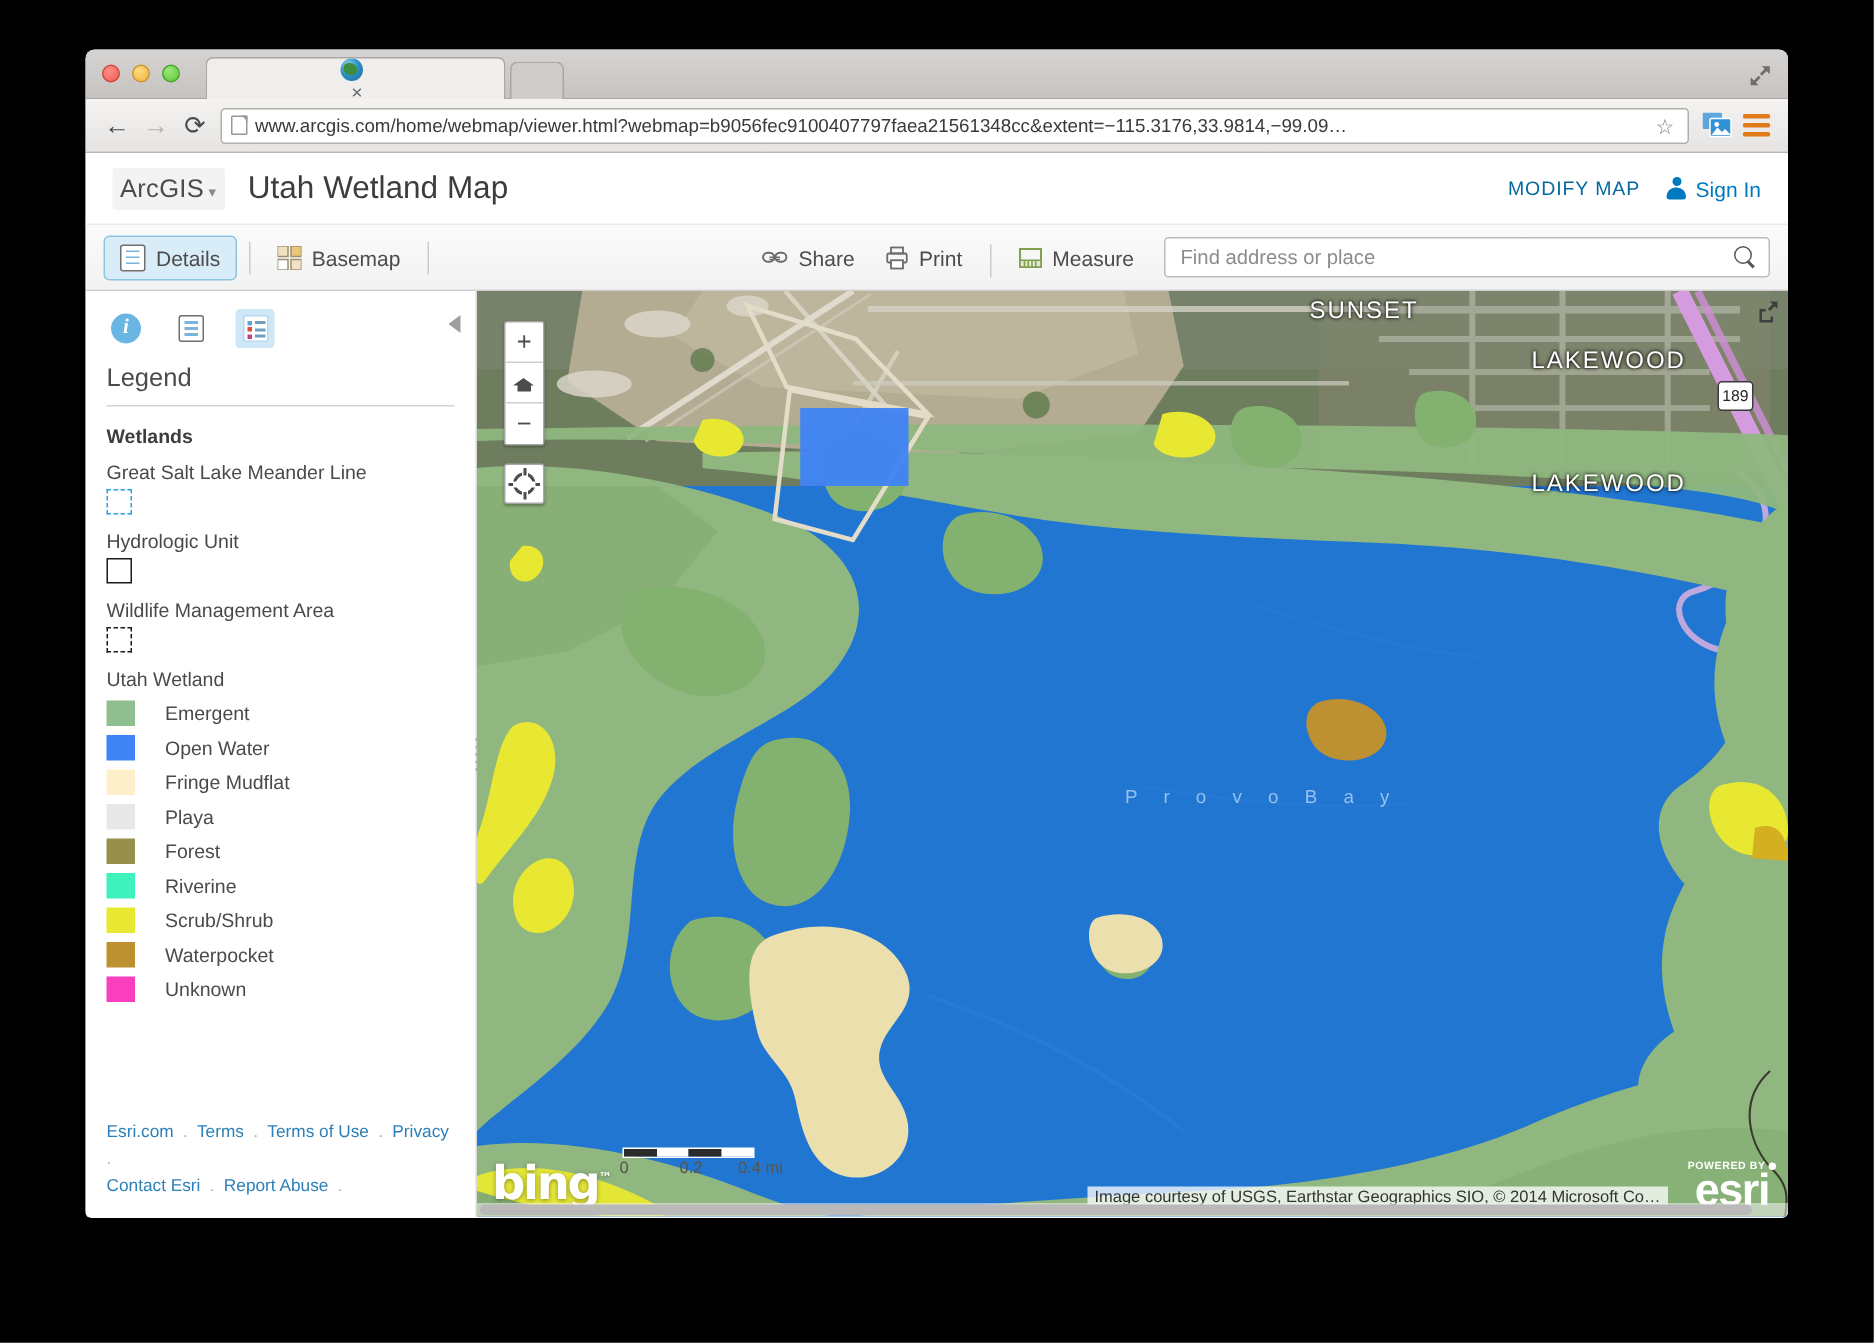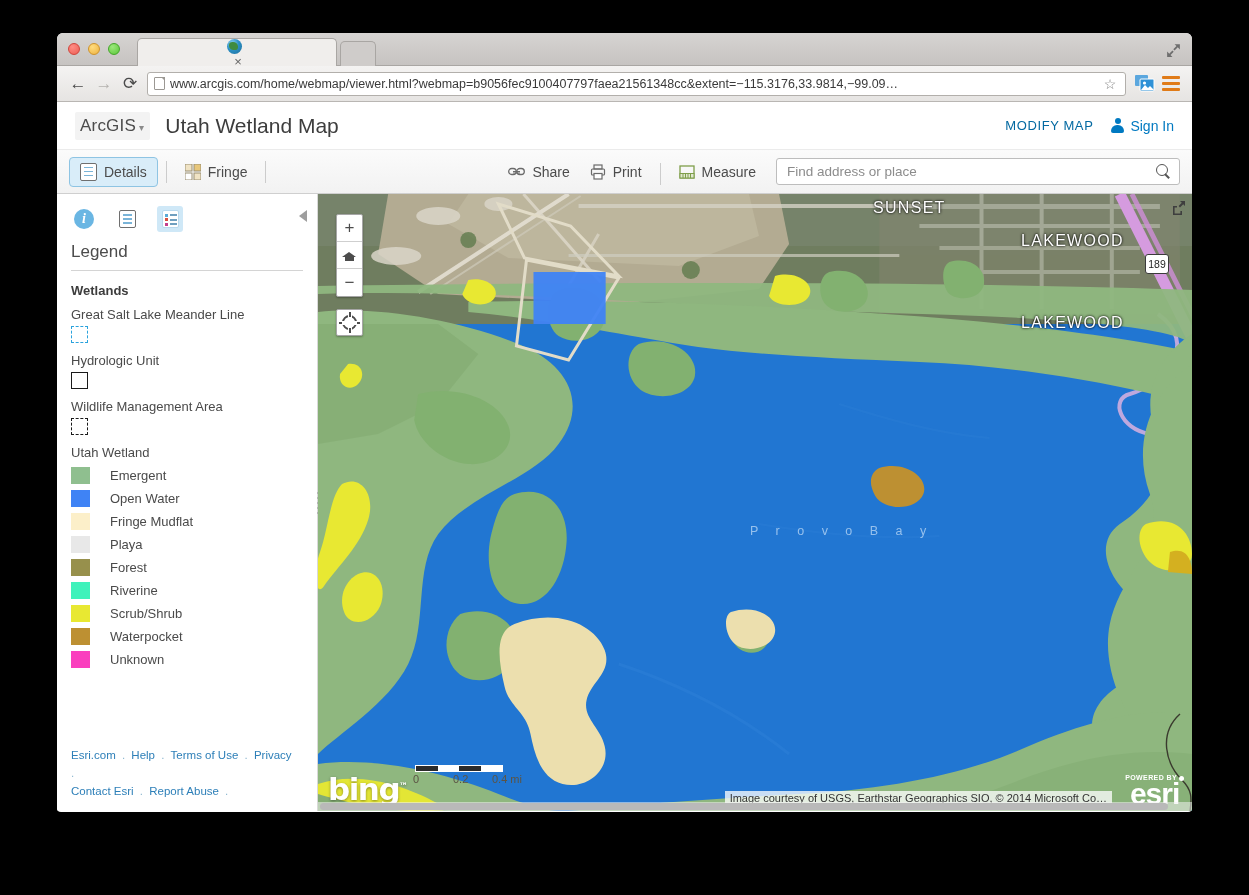--- a/index.html
+++ b/index.html
@@ -424,21 +424,21 @@
       <span>Details</span>
     </div>
     <div class="vsep"></div>
     <div class="tool-btn">
       <svg width="16" height="16" viewBox="0 0 16 16">
         <rect x="0" y="0" width="7" height="7" fill="#f0e3c4" stroke="#9a8f72"></rect>
         <rect x="9" y="0" width="7" height="7" fill="#e8c77a" stroke="#9a8f72"></rect>
         <rect x="0" y="9" width="7" height="7" fill="#ffffff" stroke="#9a8f72"></rect>
         <rect x="9" y="9" width="7" height="7" fill="#f0e3c4" stroke="#9a8f72"></rect>
       </svg>
-      <span>Fringe</span>
+      <span>Basemap</span>
     </div>
     <div class="vsep"></div>
 
     <div id="tools-right">
       <div class="tool-btn">
         <svg width="17" height="12" viewBox="0 0 17 12">
           <rect x="0.7" y="2.5" width="7.5" height="6" rx="3" fill="none" stroke="#6b6b6b" stroke-width="1.3"></rect>
           <rect x="8.8" y="2.5" width="7.5" height="6" rx="3" fill="none" stroke="#6b6b6b" stroke-width="1.3"></rect>
           <path d="M5 5.5 h7 M5 7 h7" stroke="#6b6b6b" stroke-width="1"></path>
         </svg>
@@ -549,21 +549,21 @@
               <span class="swatch" style="background: rgb(189, 144, 50);"></span>
               <span class="swatch-label">Waterpocket</span>
             </div>
             <div class="swatch-row">
               <span class="swatch" style="background: rgb(250, 63, 190);"></span>
               <span class="swatch-label">Unknown</span>
             </div>
           </div>
       </div>
 
-      <div id="panel-footer"><a href="#">Esri.com</a><span class="dot"> . </span><a href="#">Help</a><span class="dot"> . </span><a href="#">Terms of Use</a><span class="dot"> . </span><a href="#">Privacy</a><span class="dot"> . </span><br><a href="#">Contact Esri</a><span class="dot"> . </span><a href="#">Report Abuse</a><span class="dot"> . </span></div>
+      <div id="panel-footer"><a href="#">Esri.com</a><span class="dot"> . </span><a href="#">Terms</a><span class="dot"> . </span><a href="#">Terms of Use</a><span class="dot"> . </span><a href="#">Privacy</a><span class="dot"> . </span><br><a href="#">Contact Esri</a><span class="dot"> . </span><a href="#">Report Abuse</a><span class="dot"> . </span></div>
 
       <div id="panel-resizer">
         <b></b>
           <b></b>
           <b></b>
           <b></b>
           <b></b>
       </div>
     </div>
 

